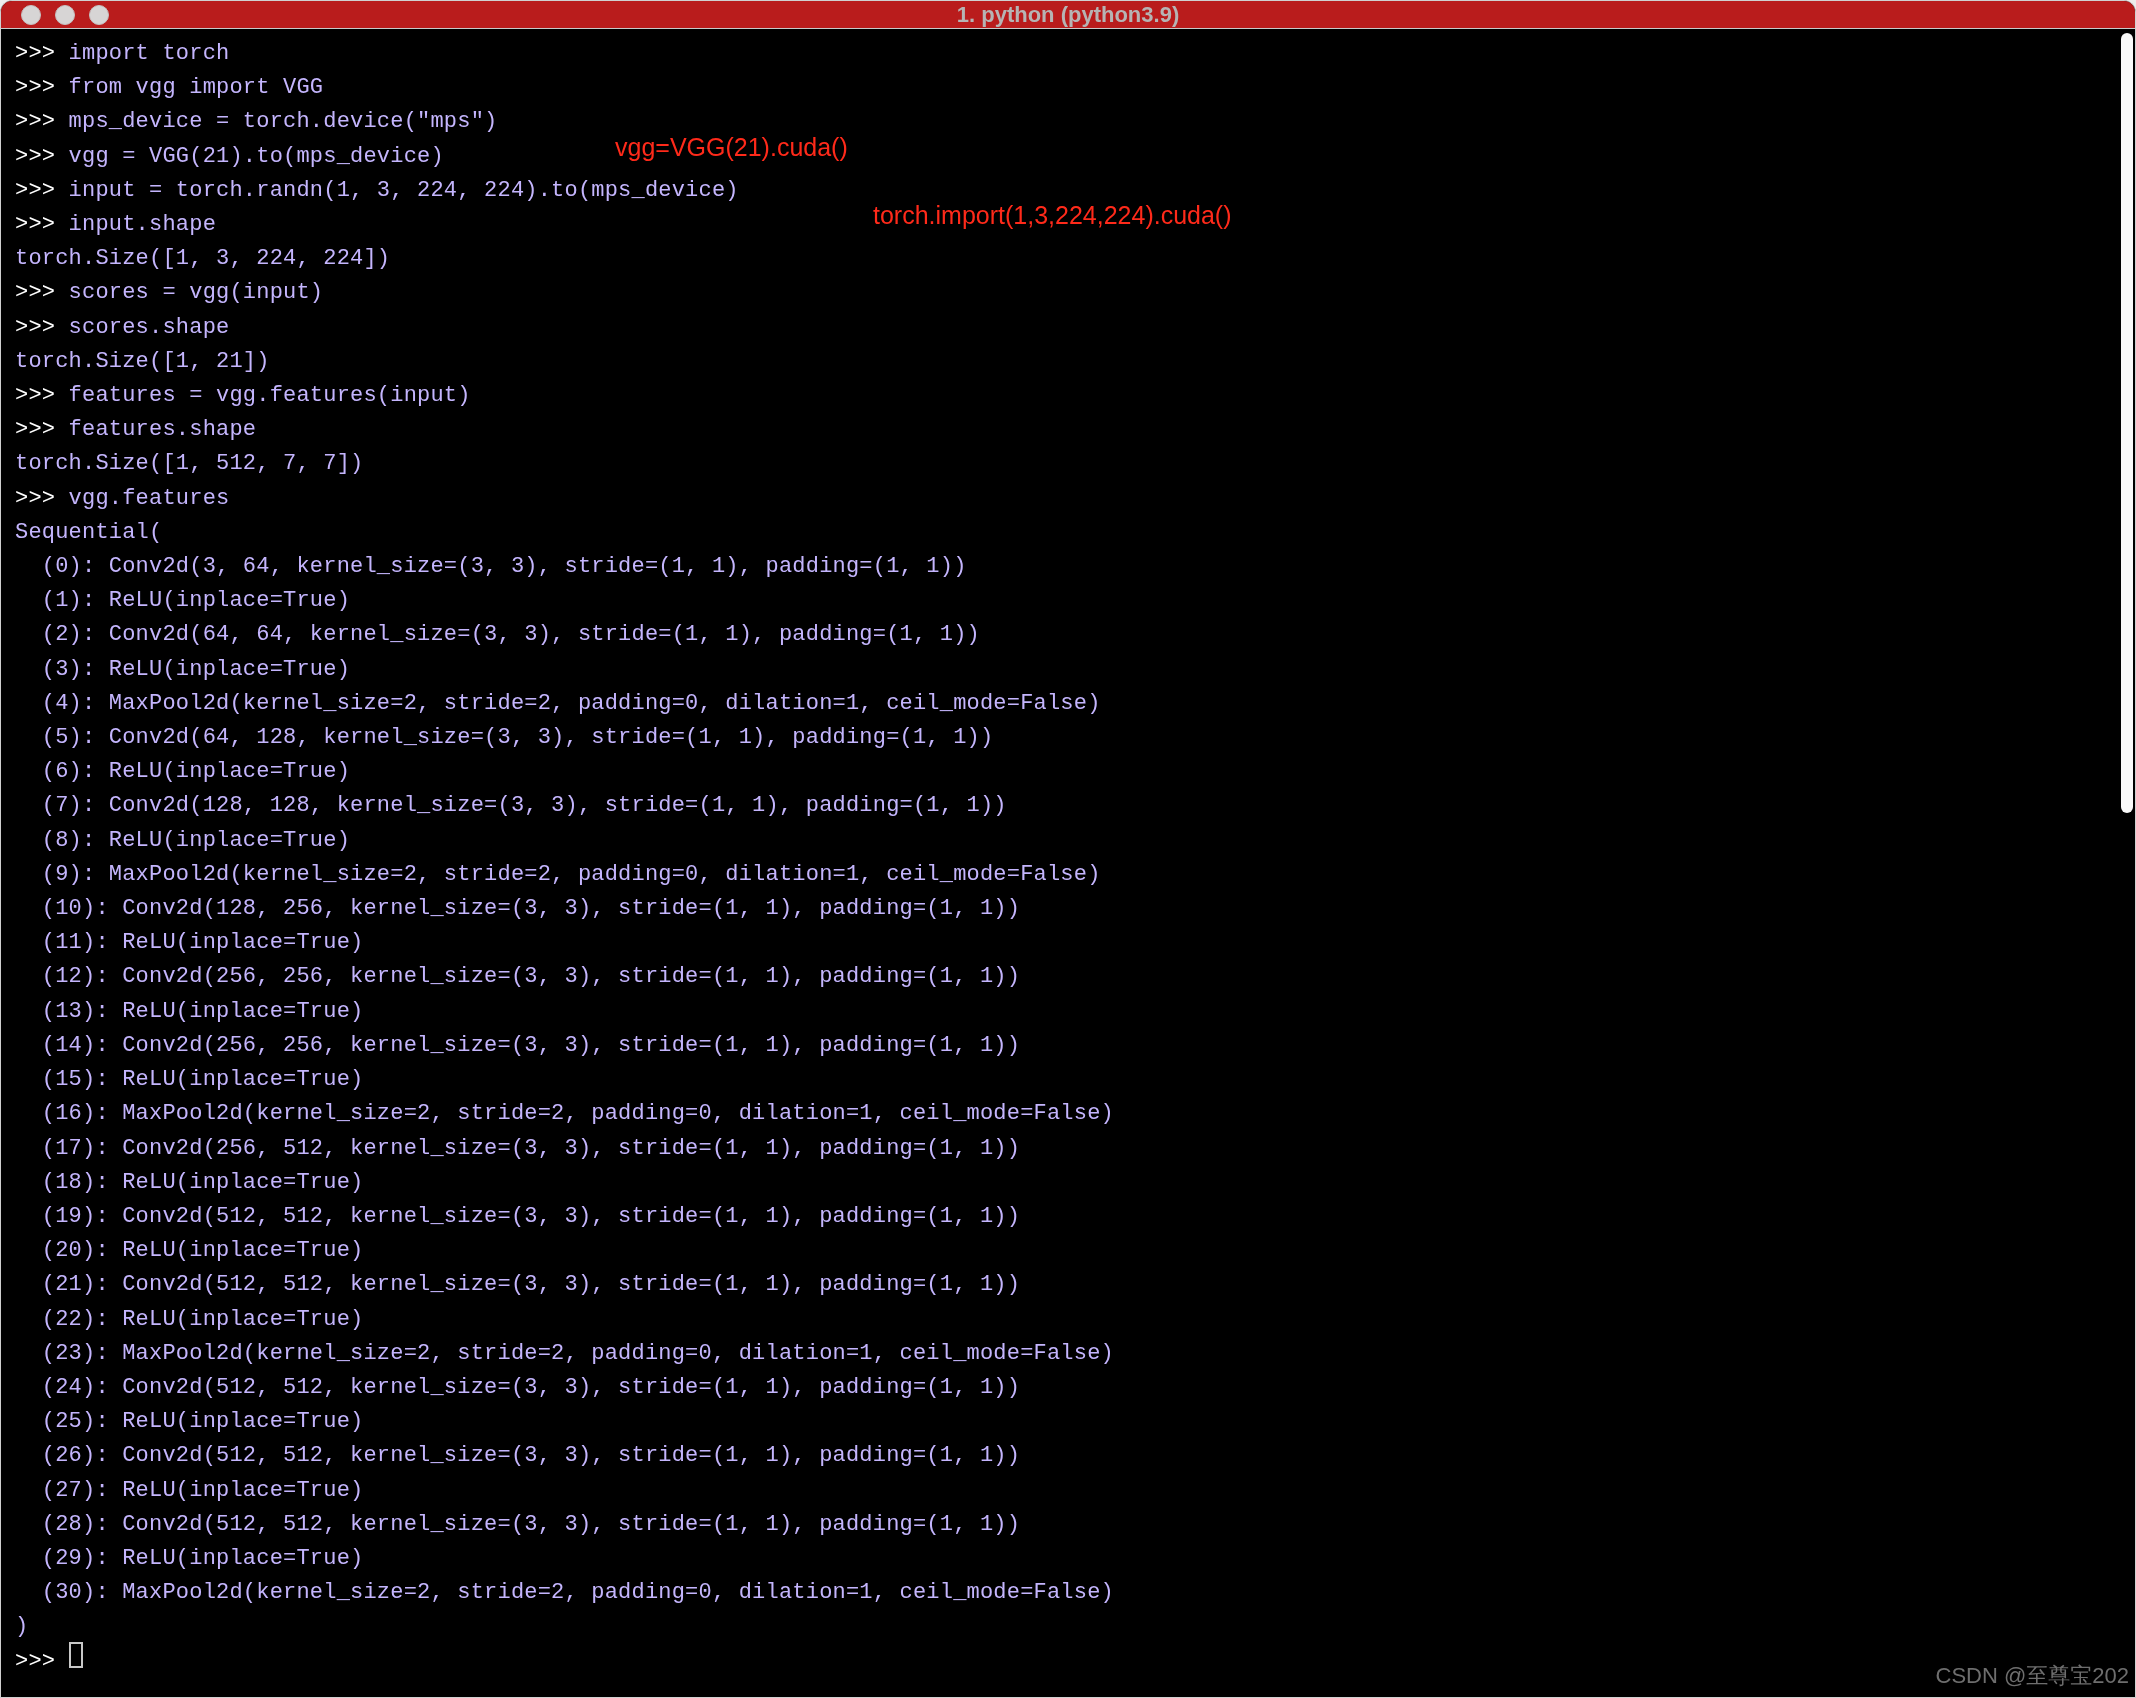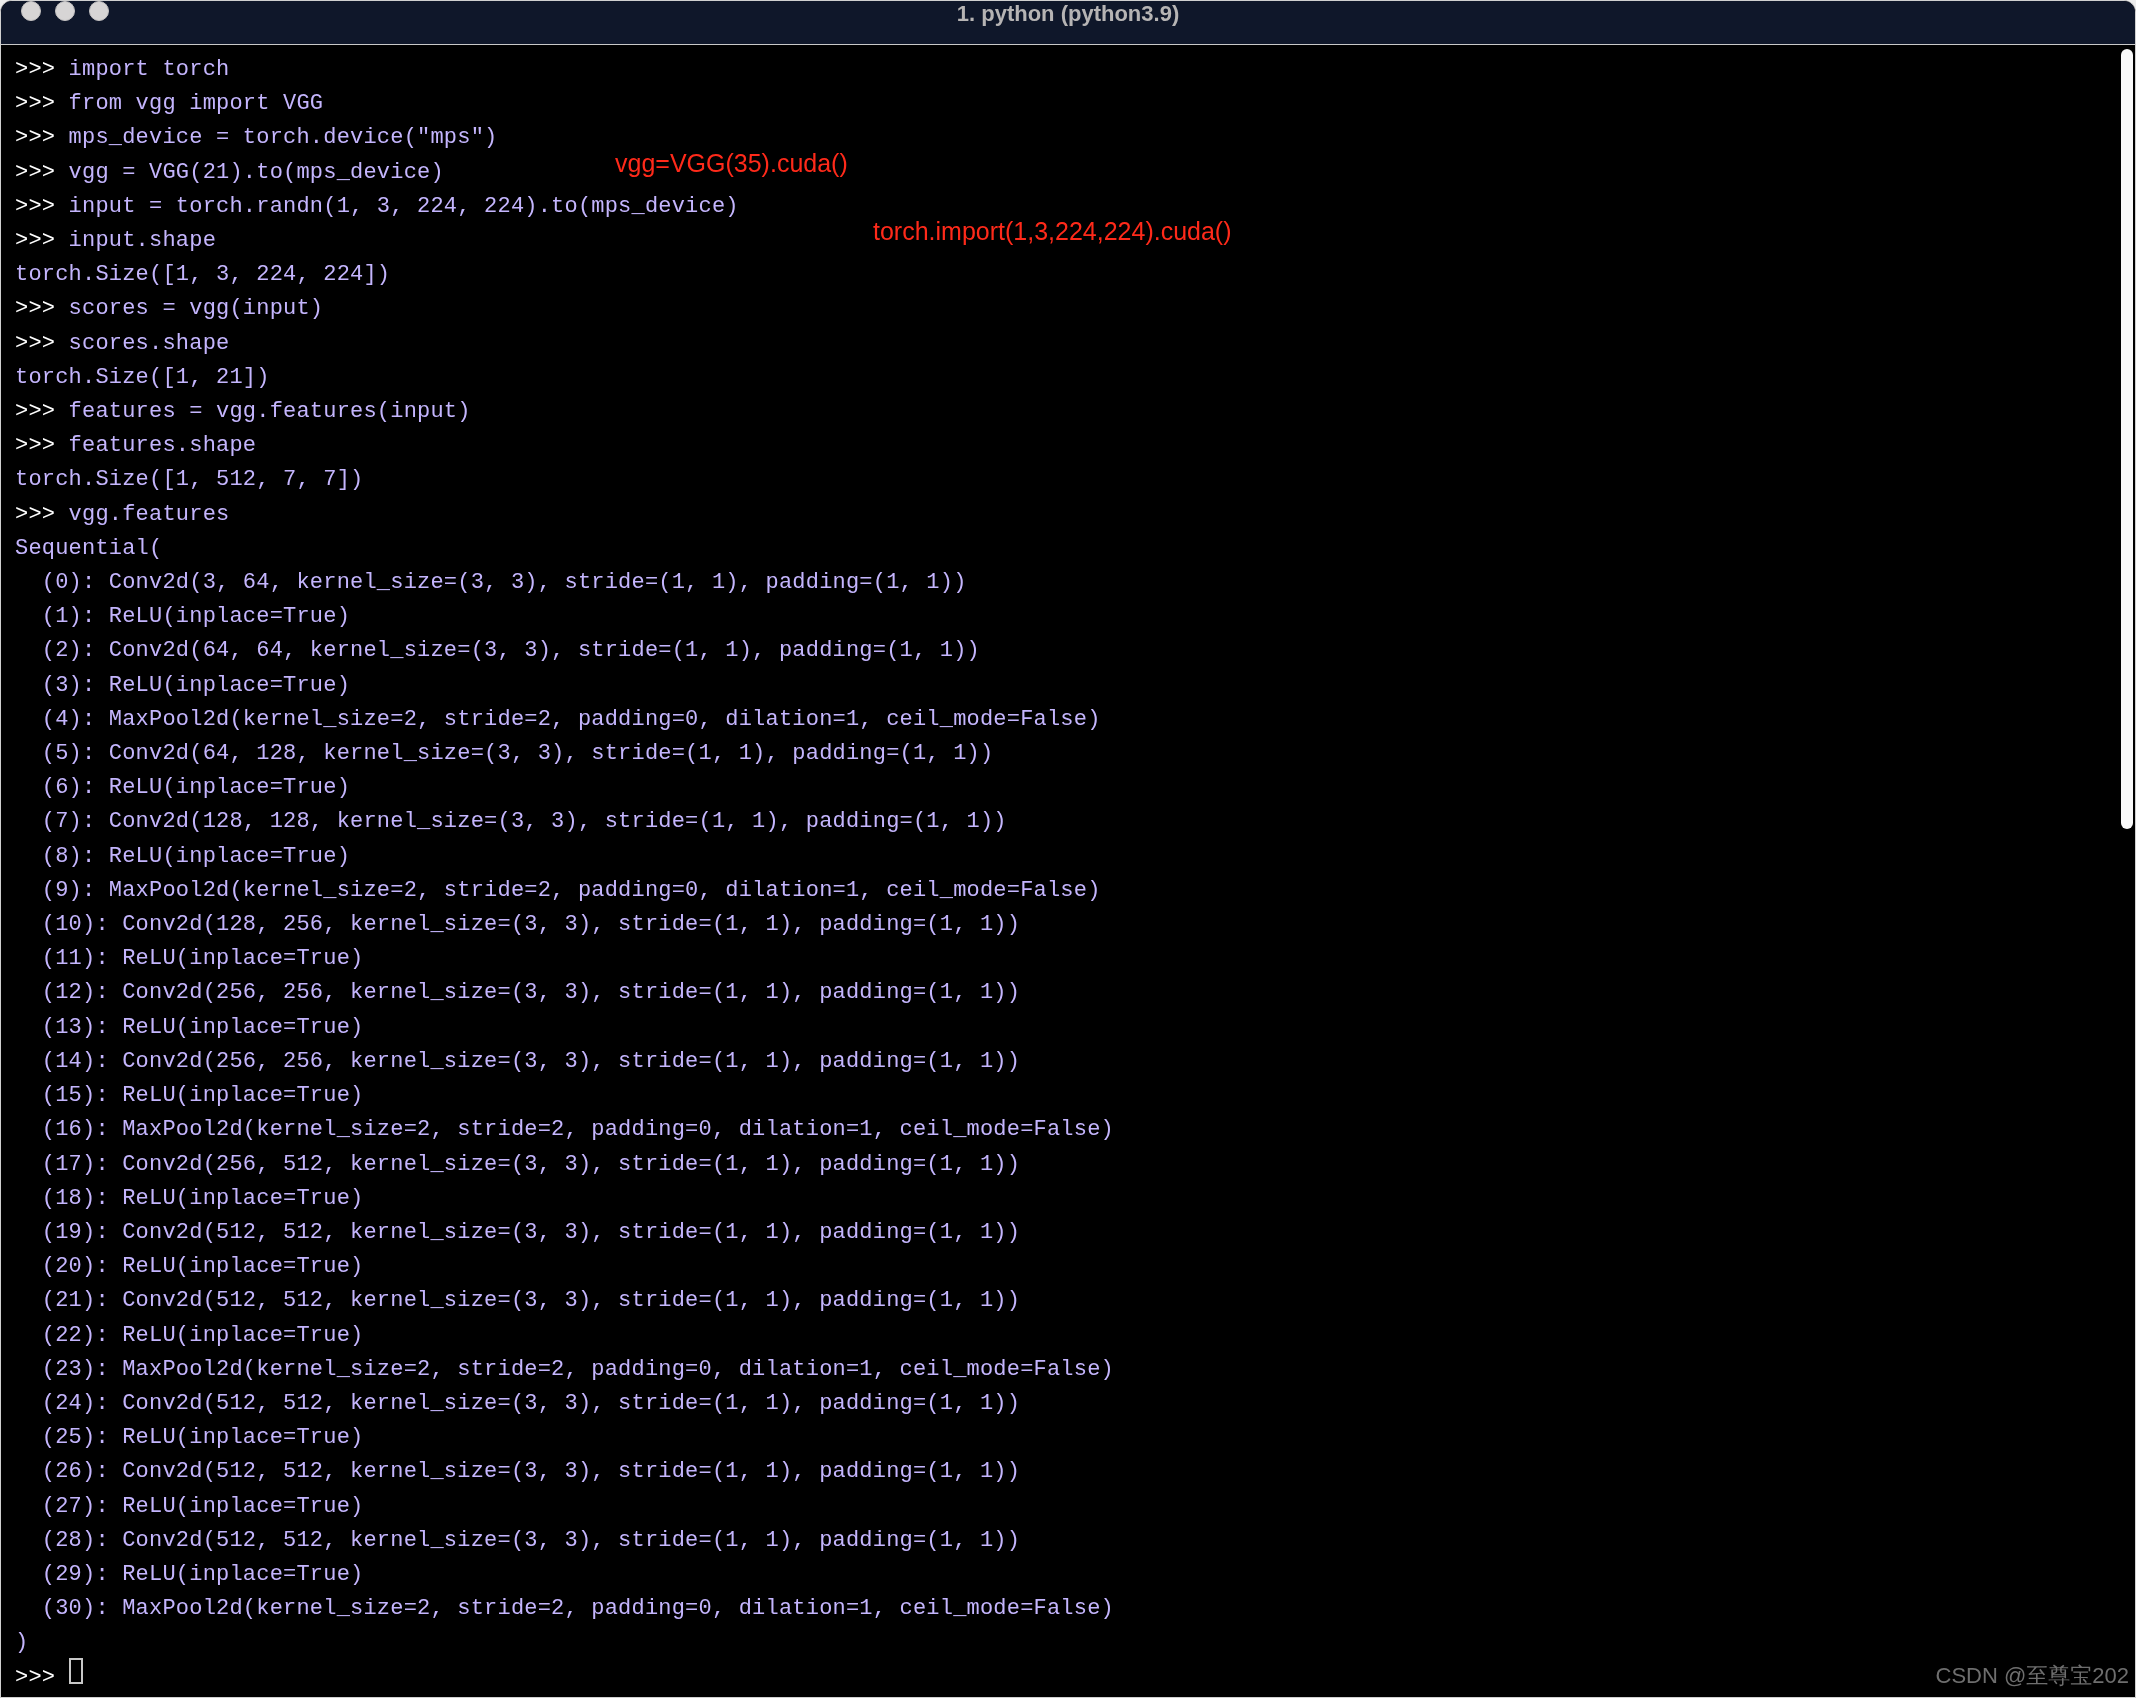--- a/index.html
+++ b/index.html
@@ -16,24 +16,24 @@
     width: 2136px;
     height: 1698px;
     background: #000;
     border-radius: 12px 12px 0 0;
     overflow: hidden;
     display: flex;
     flex-direction: column;
     border: 1px solid #d0d0d0;
   }
   .titlebar {
-    height: 44px;
-    background: #0f172a;
+    height: 28px;
+    background: #b91c1c;
     display: flex;
-    align-items: flex-start;
+    align-items: center;
     position: relative;
     border-bottom: 1px solid #c9c9c9;
   }
   .traffic-lights {
     display: flex;
     gap: 14px;
     padding-left: 20px;
   }
   .tl {
     width: 20px;
@@ -116,18 +116,18 @@
       <span class="tl"></span>
     </div>
     <div class="titlebar-title">1. python (python3.9)</div>
   </div>
 
   <div class="term-body">
     <div class="scrollbar"></div>
 
     <div class="term-content" id="term-content"><div class="line"><span class="prompt">&gt;&gt;&gt; </span><span class="txt">import torch</span></div><div class="line"><span class="prompt">&gt;&gt;&gt; </span><span class="txt">from vgg import VGG</span></div><div class="line"><span class="prompt">&gt;&gt;&gt; </span><span class="txt">mps_device = torch.device("mps")</span></div><div class="line"><span class="prompt">&gt;&gt;&gt; </span><span class="txt">vgg = VGG(21).to(mps_device)</span></div><div class="line"><span class="prompt">&gt;&gt;&gt; </span><span class="txt">input = torch.randn(1, 3, 224, 224).to(mps_device)</span></div><div class="line"><span class="prompt">&gt;&gt;&gt; </span><span class="txt">input.shape</span></div><div class="line"><span class="txt">torch.Size([1, 3, 224, 224])</span></div><div class="line"><span class="prompt">&gt;&gt;&gt; </span><span class="txt">scores = vgg(input)</span></div><div class="line"><span class="prompt">&gt;&gt;&gt; </span><span class="txt">scores.shape</span></div><div class="line"><span class="txt">torch.Size([1, 21])</span></div><div class="line"><span class="prompt">&gt;&gt;&gt; </span><span class="txt">features = vgg.features(input)</span></div><div class="line"><span class="prompt">&gt;&gt;&gt; </span><span class="txt">features.shape</span></div><div class="line"><span class="txt">torch.Size([1, 512, 7, 7])</span></div><div class="line"><span class="prompt">&gt;&gt;&gt; </span><span class="txt">vgg.features</span></div><div class="line"><span class="txt">Sequential(</span></div><div class="line"><span class="txt">  (0): Conv2d(3, 64, kernel_size=(3, 3), stride=(1, 1), padding=(1, 1))</span></div><div class="line"><span class="txt">  (1): ReLU(inplace=True)</span></div><div class="line"><span class="txt">  (2): Conv2d(64, 64, kernel_size=(3, 3), stride=(1, 1), padding=(1, 1))</span></div><div class="line"><span class="txt">  (3): ReLU(inplace=True)</span></div><div class="line"><span class="txt">  (4): MaxPool2d(kernel_size=2, stride=2, padding=0, dilation=1, ceil_mode=False)</span></div><div class="line"><span class="txt">  (5): Conv2d(64, 128, kernel_size=(3, 3), stride=(1, 1), padding=(1, 1))</span></div><div class="line"><span class="txt">  (6): ReLU(inplace=True)</span></div><div class="line"><span class="txt">  (7): Conv2d(128, 128, kernel_size=(3, 3), stride=(1, 1), padding=(1, 1))</span></div><div class="line"><span class="txt">  (8): ReLU(inplace=True)</span></div><div class="line"><span class="txt">  (9): MaxPool2d(kernel_size=2, stride=2, padding=0, dilation=1, ceil_mode=False)</span></div><div class="line"><span class="txt">  (10): Conv2d(128, 256, kernel_size=(3, 3), stride=(1, 1), padding=(1, 1))</span></div><div class="line"><span class="txt">  (11): ReLU(inplace=True)</span></div><div class="line"><span class="txt">  (12): Conv2d(256, 256, kernel_size=(3, 3), stride=(1, 1), padding=(1, 1))</span></div><div class="line"><span class="txt">  (13): ReLU(inplace=True)</span></div><div class="line"><span class="txt">  (14): Conv2d(256, 256, kernel_size=(3, 3), stride=(1, 1), padding=(1, 1))</span></div><div class="line"><span class="txt">  (15): ReLU(inplace=True)</span></div><div class="line"><span class="txt">  (16): MaxPool2d(kernel_size=2, stride=2, padding=0, dilation=1, ceil_mode=False)</span></div><div class="line"><span class="txt">  (17): Conv2d(256, 512, kernel_size=(3, 3), stride=(1, 1), padding=(1, 1))</span></div><div class="line"><span class="txt">  (18): ReLU(inplace=True)</span></div><div class="line"><span class="txt">  (19): Conv2d(512, 512, kernel_size=(3, 3), stride=(1, 1), padding=(1, 1))</span></div><div class="line"><span class="txt">  (20): ReLU(inplace=True)</span></div><div class="line"><span class="txt">  (21): Conv2d(512, 512, kernel_size=(3, 3), stride=(1, 1), padding=(1, 1))</span></div><div class="line"><span class="txt">  (22): ReLU(inplace=True)</span></div><div class="line"><span class="txt">  (23): MaxPool2d(kernel_size=2, stride=2, padding=0, dilation=1, ceil_mode=False)</span></div><div class="line"><span class="txt">  (24): Conv2d(512, 512, kernel_size=(3, 3), stride=(1, 1), padding=(1, 1))</span></div><div class="line"><span class="txt">  (25): ReLU(inplace=True)</span></div><div class="line"><span class="txt">  (26): Conv2d(512, 512, kernel_size=(3, 3), stride=(1, 1), padding=(1, 1))</span></div><div class="line"><span class="txt">  (27): ReLU(inplace=True)</span></div><div class="line"><span class="txt">  (28): Conv2d(512, 512, kernel_size=(3, 3), stride=(1, 1), padding=(1, 1))</span></div><div class="line"><span class="txt">  (29): ReLU(inplace=True)</span></div><div class="line"><span class="txt">  (30): MaxPool2d(kernel_size=2, stride=2, padding=0, dilation=1, ceil_mode=False)</span></div><div class="line"><span class="txt">)</span></div><div class="line"><span class="prompt">&gt;&gt;&gt; </span><span class="cursor-box"></span></div></div>
 
-    <div class="annot" style="left:614px; top:104px;">vgg=VGG(35).cuda()</div>
+    <div class="annot" style="left:614px; top:104px;">vgg=VGG(21).cuda()</div>
     <div class="annot" style="left:872px; top:172px;">torch.import(1,3,224,224).cuda()</div>
 
     <div class="watermark">CSDN @至尊宝202</div>
   </div>
 </div>
 
 </body></html>

